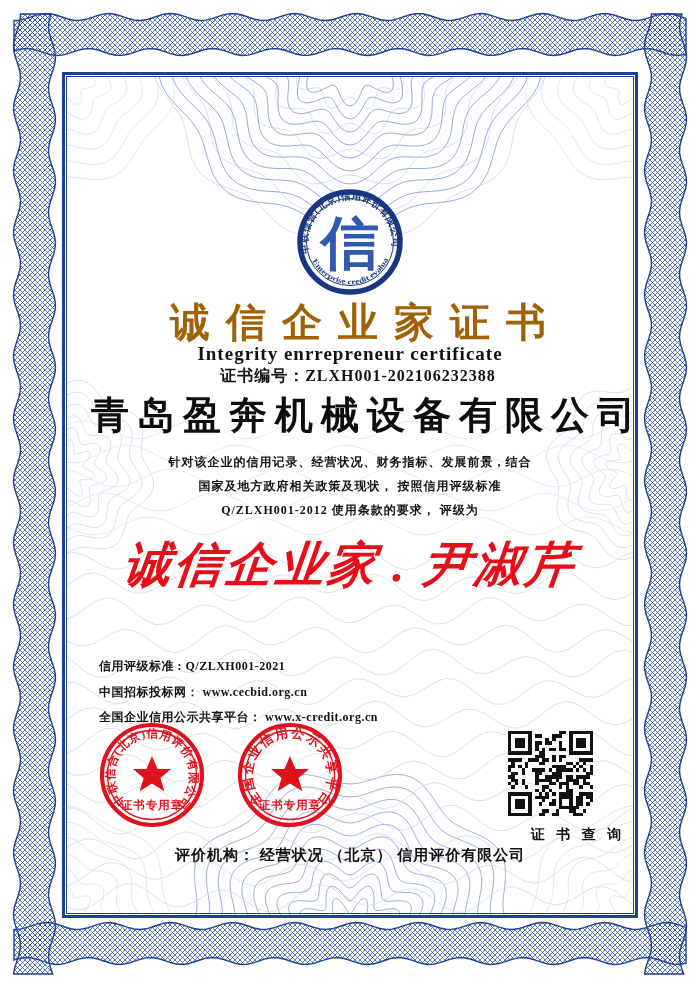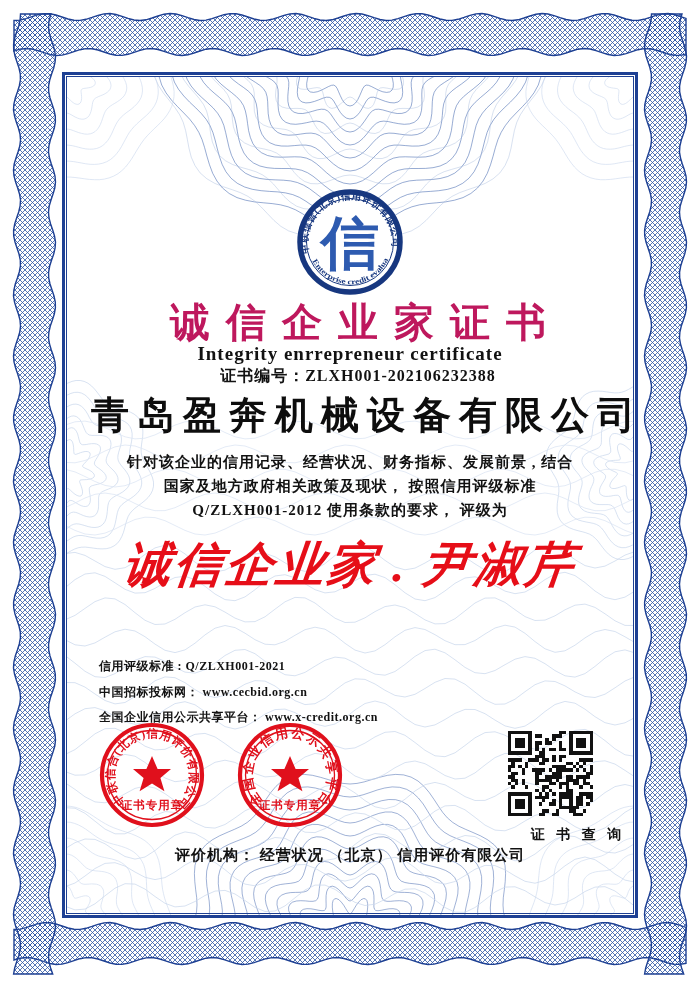--- a/index.html
+++ b/index.html
@@ -13,26 +13,26 @@
     position:absolute;left:62px;top:72px;width:570px;height:840px;
     border:3px solid #1e4093;z-index:1;pointer-events:none;
   }
   .frame-inner{position:absolute;left:1px;top:1px;right:1px;bottom:1px;border:1px solid #1e4093;}
   .content{position:absolute;left:0;top:0;width:700px;height:989px;z-index:2;}
   .abs{position:absolute;}
   .centered{left:65px;width:570px;text-align:center;}
   .logo-wrap{left:292px;top:184px;width:116px;height:116px;}
   .title-cn{
     top:295px;font-size:40px;font-weight:900;letter-spacing:16px;
-    padding-left:16px;color:#be185d;
+    padding-left:16px;color:#a16207;
   }
   .title-en{top:343px;font-size:19px;font-weight:bold;letter-spacing:1px;}
   .cert-no{top:366px;font-size:16px;font-weight:bold;letter-spacing:1px;margin-left:8px;}
   .company{top:390px;font-size:38px;font-weight:900;letter-spacing:8px;padding-left:8px;color:#0d0d0d;text-align:right;}
-  .body-text{top:450px;font-size:15px;font-weight:bold;line-height:24px;letter-spacing:1px;}
+  .body-text{top:450px;font-size:12px;font-weight:bold;line-height:24px;letter-spacing:1px;}
   .award{
     top:533px;font-size:48px;font-weight:900;font-style:italic;
     color:#e60e18;letter-spacing:3px;transform:skewX(-6deg);
   }
   .info-block{left:99px;top:618px;width:500px;font-size:12px;font-weight:bold;line-height:25.5px;letter-spacing:.5px;margin-top:36px;}
   .info-line{white-space:nowrap;}
   .stamp1{left:94px;top:717px;width:116px;height:116px;}
   .stamp2{left:232px;top:717px;width:116px;height:116px;}
   .qr-box{left:508px;top:731px;width:85px;height:85px;}
   .qr-label{left:495px;top:826px;width:110px;text-align:center;font-size:14px;font-weight:bold;letter-spacing:4px;margin-left:28px;}

